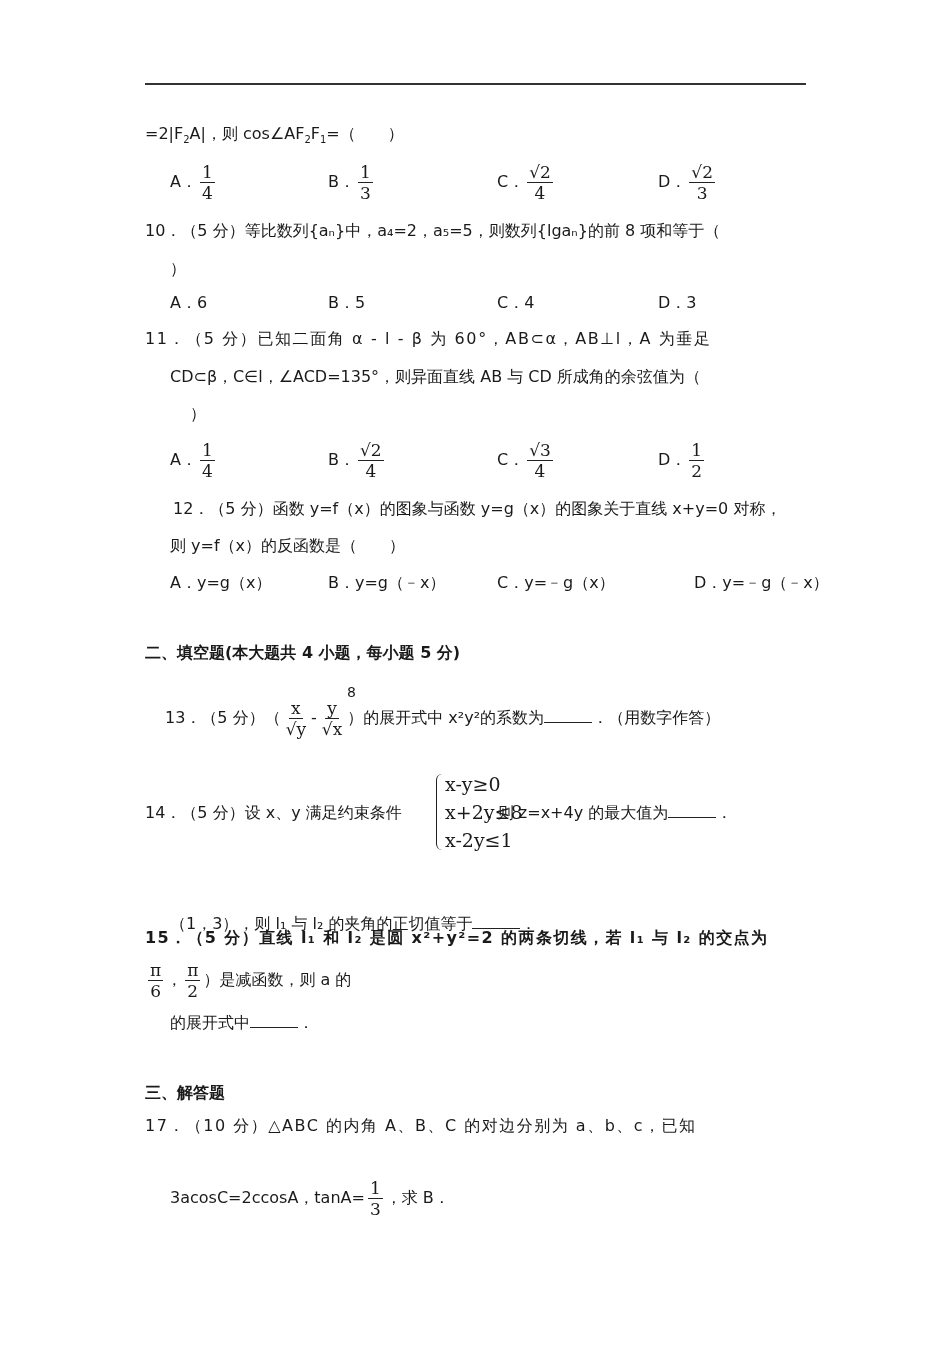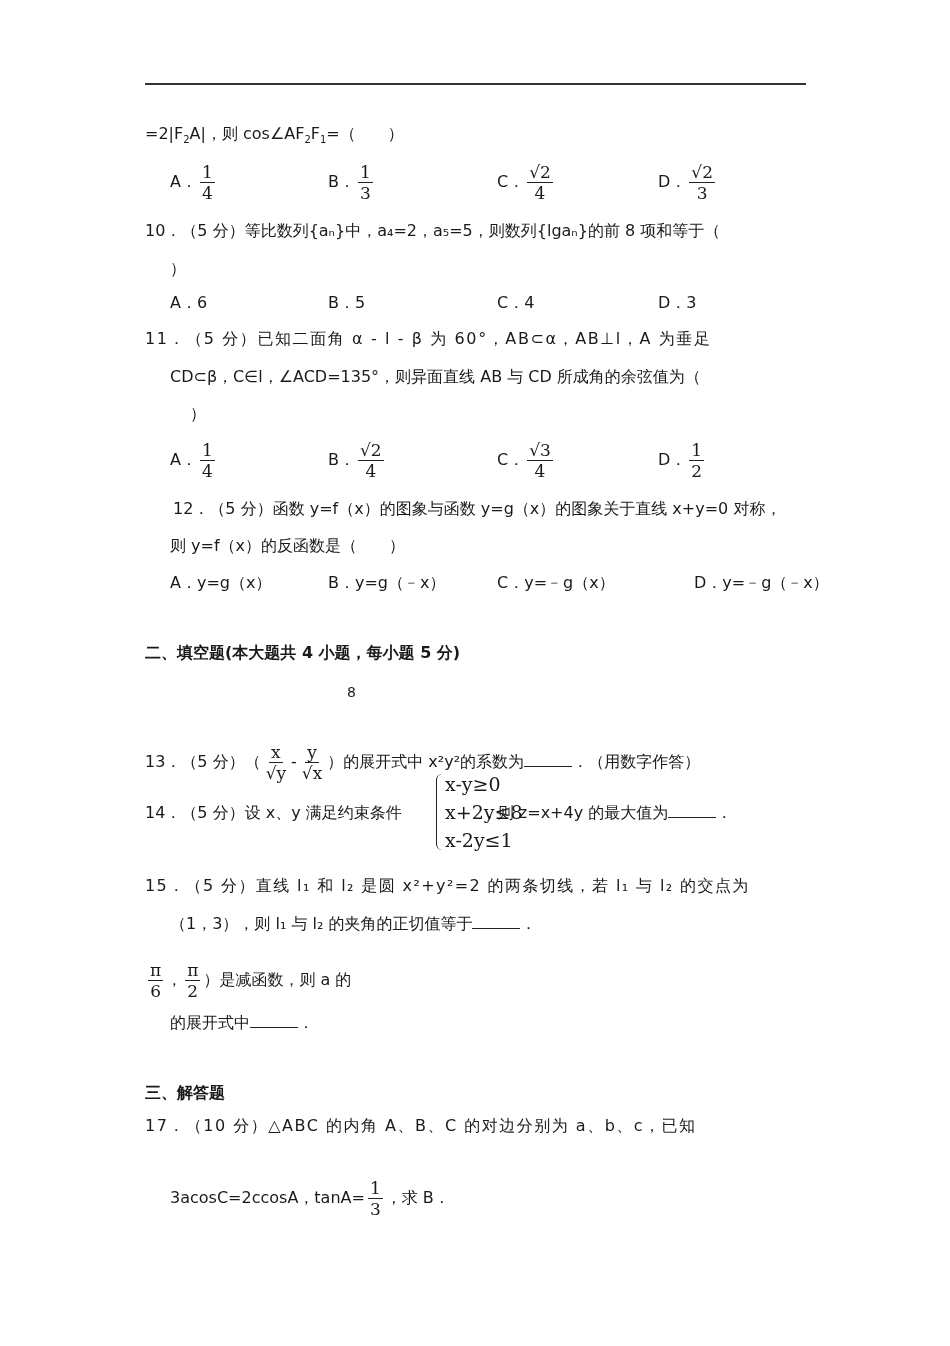--- a/index.html
+++ b/index.html
@@ -75,40 +75,40 @@
 
 <div class="line" style="top:498px;margin-left:28px;">12．（5 分）函数 y=f（x）的图象与函数 y=g（x）的图象关于直线 x+y=0 对称，</div>
 <div class="line ind" style="top:535px;">则 y=f（x）的反函数是（　　）</div>
 <div class="opt" style="left:170px; top:572px;">A．y=g（x）</div>
 <div class="opt" style="left:328px; top:572px;">B．y=g（﹣x）</div>
 <div class="opt" style="left:497px; top:572px;">C．y=﹣g（x）</div>
 <div class="opt" style="left:658px; top:572px;margin-left:36px;">D．y=﹣g（﹣x）</div>
 
 <div class="line heading" style="top:642px;">二、填空题(本大题共 4 小题，每小题 5 分)</div>
 
-<div class="line" style="top:742px;">
+<div class="line" style="top:698px;margin-left:20px;">
   <span>13．（5 分）（</span><span class="frac">
       <span class="num">x</span>
       <span class="den">√y</span>
     </span><span>-</span><span class="frac">
       <span class="num">y</span>
       <span class="den">√x</span>
     </span><span>）</span><span>的展开式中 x²y²的系数为</span><span class="blank"></span><span>．（用数字作答）</span>
 </div>
 <div class="sup8" style="left:347px; top:684px;">8</div>
 
 <div class="line" style="top:801px;">
   <span>14．（5 分）设 x、y 满足约束条件</span><span style="display:inline-block; width:80px;"></span><span>，则 z=x+4y 的最大值为</span><span class="blank"></span><span>．</span>
 </div>
 <div class="brace-bar"></div>
 <div class="brace" style="left:445px; top:770px;">x-y≥0</div>
 <div class="brace" style="left:445px; top:798px;">x+2y≤8</div>
 <div class="brace" style="left:445px; top:826px;">x-2y≤1</div>
 
-<div class="line" style="top:875px; letter-spacing:1.4px;">15．（5 分）直线 l₁ 和 l₂ 是圆 x²+y²=2 的两条切线，若 l₁ 与 l₂ 的交点为</div>
+<div class="line" style="top:927px; letter-spacing:1.4px;font-weight:bold;">15．（5 分）直线 l₁ 和 l₂ 是圆 x²+y²=2 的两条切线，若 l₁ 与 l₂ 的交点为</div>
 <div class="line ind" style="top:912px;"><span>（1，3），则 l₁ 与 l₂ 的夹角的正切值等于</span><span class="blank"></span><span>．</span></div>
 
 <div class="line" style="top:960px;">
   <span class="frac">
       <span class="num">π</span>
       <span class="den">6</span>
     </span><span>，</span><span class="frac">
       <span class="num">π</span>
       <span class="den">2</span>
     </span><span>）是减函数，则 a 的</span>

